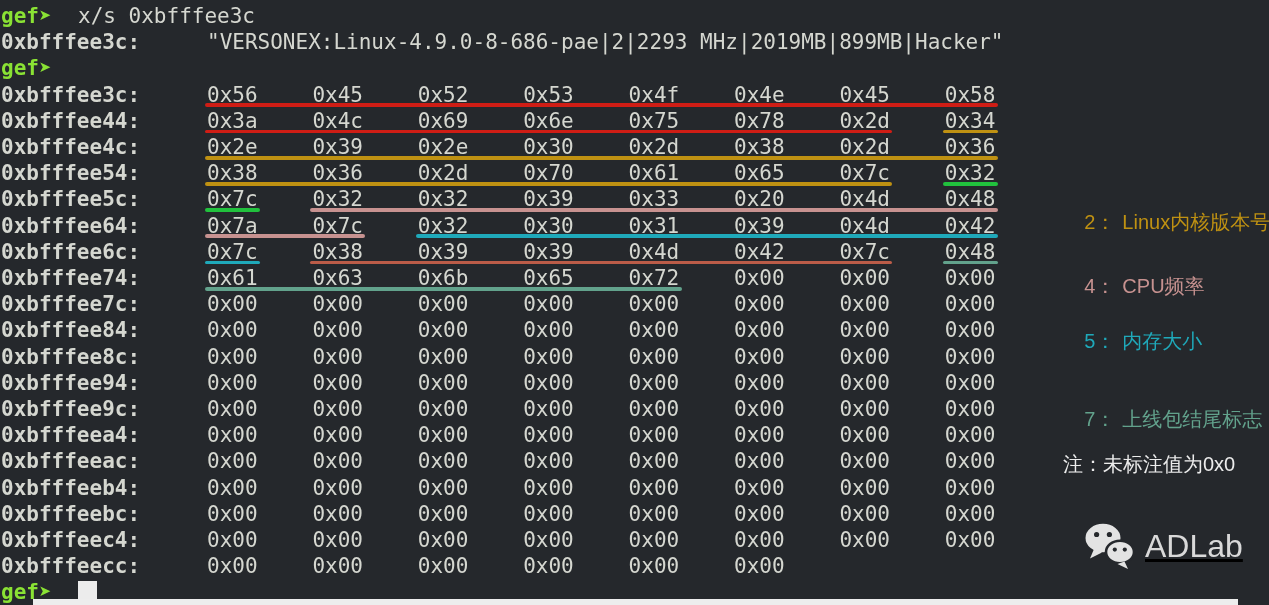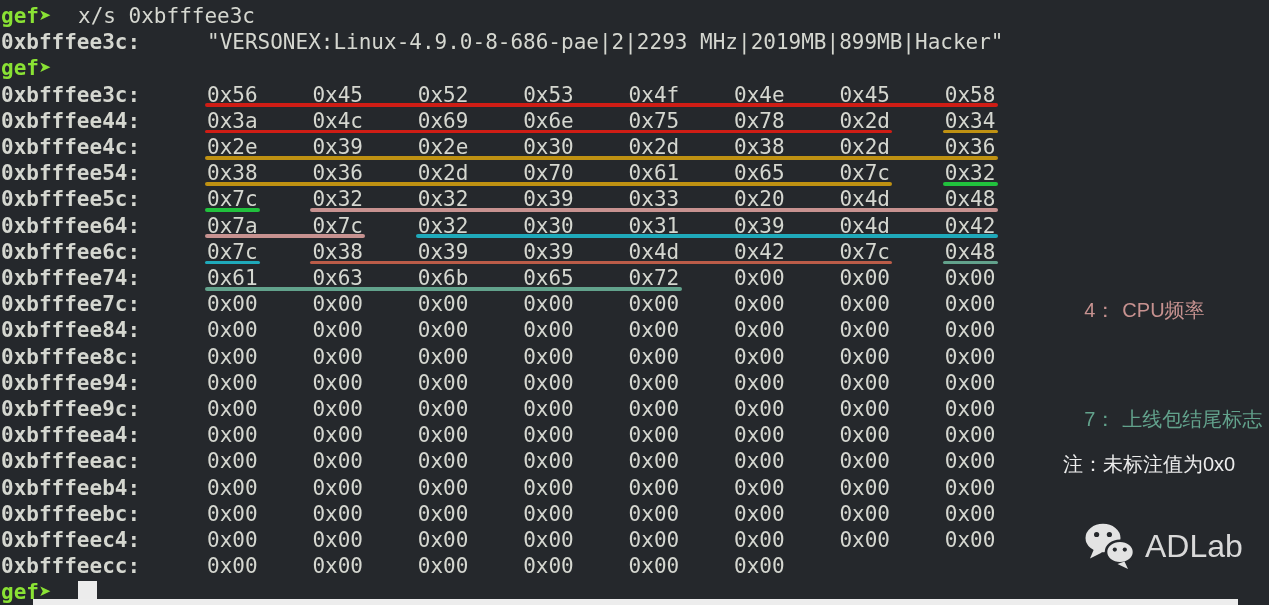--- a/index.html
+++ b/index.html
@@ -26,21 +26,21 @@
   }
   .legend-item {
     position:absolute; left:1062px; height:24px; line-height:24px; font-size:20px;
     font-family:"Liberation Sans", sans-serif; white-space:pre;
   }
   .legend-item .num { margin-right:7px; }
   .note {
     position:absolute; left:1063px; top:451px; font-size:20px; color:#ececec;
     font-family:"Liberation Sans", sans-serif;
   }
-  .branding { position:absolute; left:1084px; top:522px; display:flex; align-items:center; }
+  .branding { position:absolute; left:1084px; top:522px; display:flex; align-items:center;text-decoration:underline; }
   .branding .logo-text {
     margin-left:9px; font-size:32px; color:#d9d9d9;
     font-family:"Liberation Sans", sans-serif;
   }
   .bottom-strip {
     position:absolute; left:33px; top:599px; width:1205px; height:6px; background:#ededed;
   }
 </style>
 </head>
 <body>
@@ -82,22 +82,28 @@
       <div class="tline" style="top: 527px;"><span class="addr">0xbfffeec4:</span><span class="byte" style="left: 207px;">0x00</span><span class="byte" style="left: 312.4px;">0x00</span><span class="byte" style="left: 417.8px;">0x00</span><span class="byte" style="left: 523.2px;">0x00</span><span class="byte" style="left: 628.6px;">0x00</span><span class="byte" style="left: 734px;">0x00</span><span class="byte" style="left: 839.4px;">0x00</span><span class="byte" style="left: 944.8px;">0x00</span></div>
       <div class="tline" style="top: 553.2px;"><span class="addr">0xbfffeecc:</span><span class="byte" style="left: 207px;">0x00</span><span class="byte" style="left: 312.4px;">0x00</span><span class="byte" style="left: 417.8px;">0x00</span><span class="byte" style="left: 523.2px;">0x00</span><span class="byte" style="left: 628.6px;">0x00</span><span class="byte" style="left: 734px;">0x00</span></div>
     </div>
 
   <div class="tline" style="top:578.8px">
     <span class="prompt">gef➤</span>
     <span class="cursor"></span>
   </div>
 
 
-  <div class="legend-item" style="top: 274px; color: rgb(199, 146, 144);">
+  <div class="legend-item" style="top: 186.4px; color: rgb(191, 145, 18);">
+    <span class="num">2：</span><span>Linux内核版本号</span>
+  </div>
+  <div class="legend-item" style="top: 250px; color: rgb(199, 146, 144);">
     <span class="num">4：</span><span>CPU频率</span>
+  </div>
+  <div class="legend-item" style="top: 304.6px; color: rgb(31, 169, 186);">
+    <span class="num">5：</span><span>内存大小</span>
   </div>
   <div class="legend-item" style="top: 383.4px; color: rgb(98, 162, 140);">
     <span class="num">7：</span><span>上线包结尾标志</span>
   </div>
 
   <div class="note">注：未标注值为0x0</div>
 
   <div class="branding">
     <svg width="52" height="48" viewBox="0 0 52 48">
       <g>

